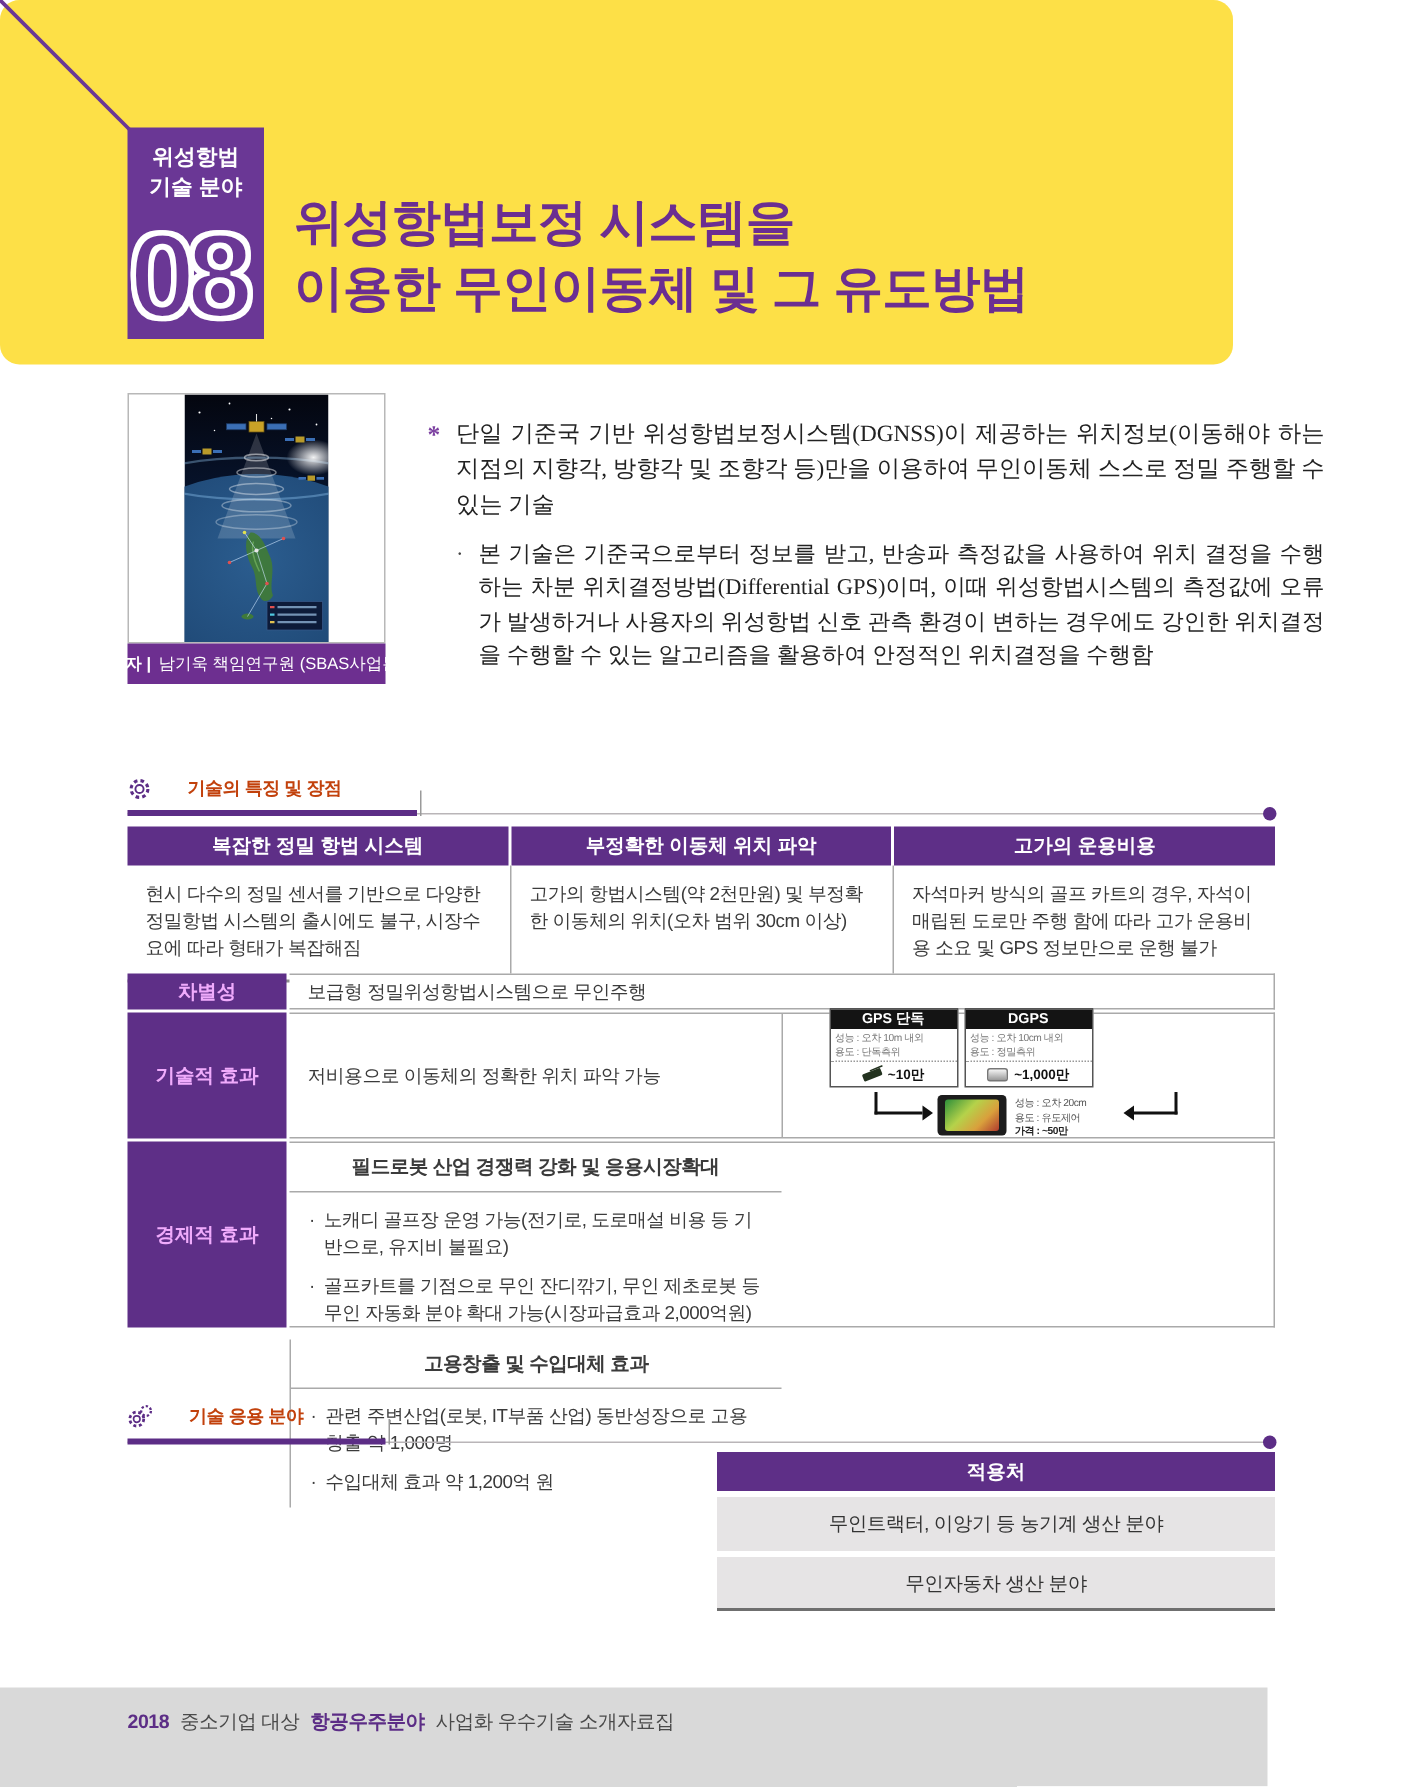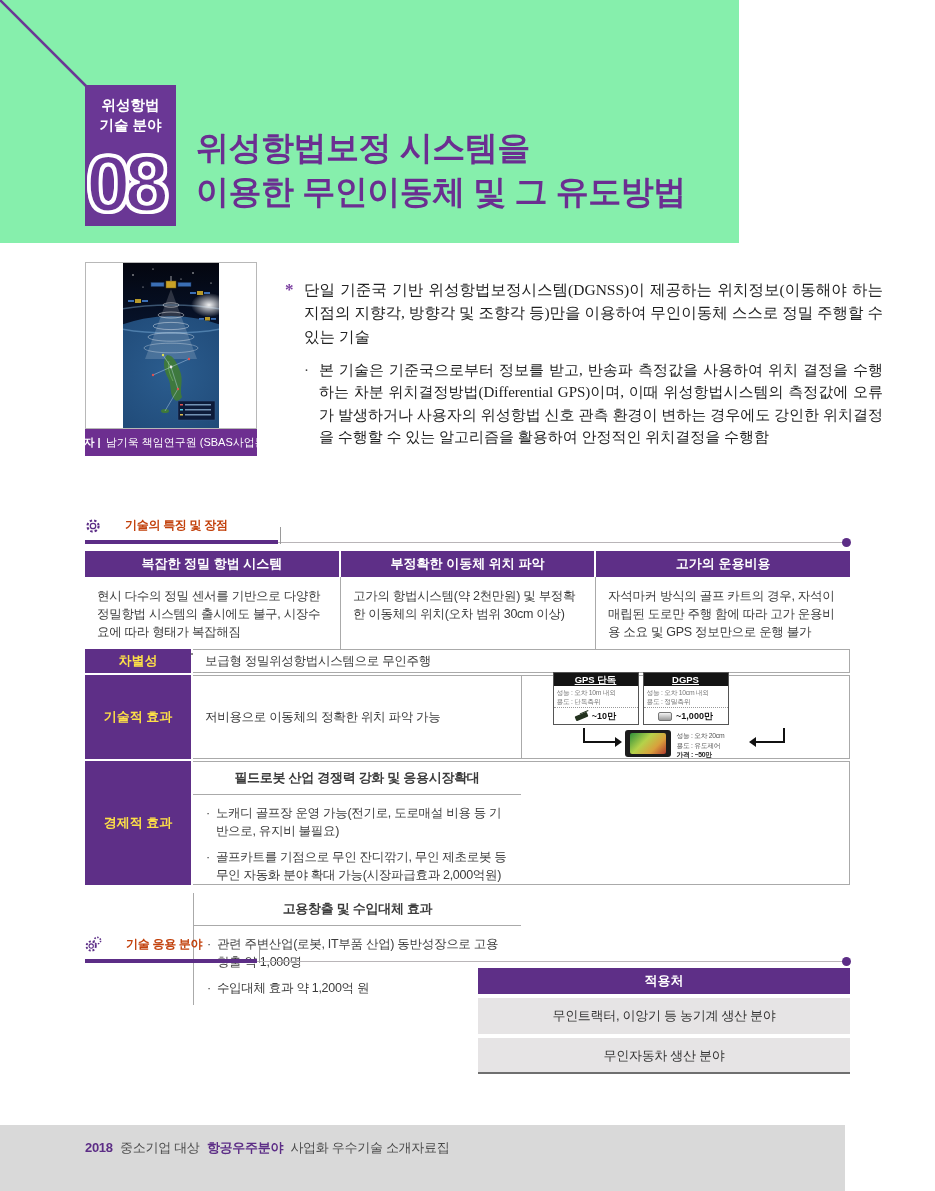--- a/index.html
+++ b/index.html
@@ -3,21 +3,21 @@
 <meta charset="utf-8">
 <style>
   * { margin:0; padding:0; box-sizing:border-box; }
   html,body { background:#fff; }
   #page {
     position:relative; width:935px; height:1191px; overflow:hidden;
     background:#fff; font-family:"Liberation Sans","DejaVu Sans",sans-serif;
   }
 
   
-  .top-band { position:absolute; left:0; top:0; width:739px; height:243px; background:#86efac; }
+  .top-band { position:absolute; left:0; top:0; width:822px; height:243px; background:#fde047;border-radius:13px; }
   .corner-line { position:absolute; left:0; top:0; }
 
   .category-box {
     position:absolute; left:85px; top:85px; width:91px; height:141px;
     background:#6a3795;
   }
   .category-label { padding-top:10px; text-align:center; color:#fff; font-size:14.5px; font-weight:bold; line-height:1.4; }
   .issue-number {
     position:absolute; left:86px; top:144px; font-size:80px; font-weight:800; line-height:1;
     color:#6a3795; letter-spacing:-6px; font-family:"Liberation Sans",sans-serif;
@@ -60,39 +60,39 @@
   .tbl1 { position:absolute; left:85px; top:551px; width:765px; }
   .tbl1-head { display:grid; grid-template-columns:1fr 1fr 1fr; gap:2px; }
   .tbl1-hcell { height:26px; background:#5e2f87; color:#fff; font-size:13px; font-weight:bold; text-align:center; line-height:26px; }
   .tbl1-body { display:grid; grid-template-columns:1fr 1fr 1fr; border-bottom:2px solid #8c8c8c; min-height:72px; }
   .tbl1-cell { padding:10px 12px 12px; font-size:12.5px; line-height:1.45; color:#3b3b3b; letter-spacing:-0.3px; }
   .tbl1-cell + .tbl1-cell { border-left:1px solid #aaa; }
 
   
   .tbl2 { position:absolute; left:85px; top:649px; width:765px; font-size:12.5px; color:#3b3b3b; }
   .t2row { display:flex; margin-bottom:2px; }
-  .t2label { flex:none; width:106px; margin-right:2px; background:#5e2f87; color:#fde047; font-weight:bold; font-size:13px; display:flex; align-items:center; justify-content:center; }
+  .t2label { flex:none; width:106px; margin-right:2px; background:#5e2f87; color:#f0abfc; font-weight:bold; font-size:13px; display:flex; align-items:center; justify-content:center; }
   .t2content { flex:1; border-top:1px solid #aaa; border-bottom:1px solid #aaa; border-right:1px solid #aaa; background:#fff; }
   .t2-diff { height:24px; line-height:22px; padding-left:12px; letter-spacing:-0.3px; }
   .t2-tech { height:84px; display:flex; }
   .t2c-left { width:328px; display:flex; align-items:center; padding:0 12px; letter-spacing:-0.3px; }
   .t2c-right { flex:1; border-left:1px solid #aaa; display:flex; align-items:center; justify-content:center; }
   .t2-econ { height:124px; display:flex;flex-direction:column; }
   .t2e-col { width:50%; display:flex; flex-direction:column; }
   .t2e-col + .t2e-col { border-left:1px solid #aaa; }
   .t2e-head { height:33px; flex:none; display:flex; align-items:center; justify-content:center; font-weight:bold; font-size:13px; border-bottom:1px solid #aaa; letter-spacing:-0.3px; }
   .t2e-body { padding:9px 13px 0; }
   .t2bullet { display:flex; gap:6px; line-height:1.45; margin-bottom:8px; letter-spacing:-0.3px; }
   .t2bullet .bmark { flex:none; }
 
   
   .gpsdiag { width:266px; }
   .gps-cols { display:flex; gap:4px; }
   .gps-col { width:86px; border:1px solid #555; background:#fff; }
-  .gps-col-h { background:#141414; color:#fff; font-size:9.5px; font-weight:bold; text-align:center; line-height:13px;text-decoration:underline; }
+  .gps-col-h { background:#141414; color:#fff; font-size:9.5px; font-weight:bold; text-align:center; line-height:13px; }
   .gps-spec { padding:2px 3px 1px; border-bottom:1px dotted #999; }
   .gps-spec div { font-size:6.8px; color:#777; line-height:1.35; letter-spacing:-0.3px; white-space:nowrap; overflow:hidden; }
   .gps-price-row { display:flex; align-items:center; justify-content:center; gap:4px; height:16px; }
   .gps-price { font-size:9px; font-weight:bold; color:#111; }
   .ic-rec { flex:none; }
   .ic-gps1 { width:13px; height:5px; background:#23321f; border-radius:1px; transform:rotate(-22deg); box-shadow:4px -3px 0 -2px #23321f; }
   .ic-cdgps { width:14px; height:8px; background:linear-gradient(#f2c41e,#bd8d0e); border-radius:2px; border:1px solid #7a5c08; }
   .ic-dgps { width:14px; height:9px; background:linear-gradient(#f4f4f4,#9a9a9a); border:1px solid #777; border-radius:2px; }
   .gps-bottom { position:relative; height:34px; margin-top:3px; }
   .conn { position:absolute; background:#111; }

